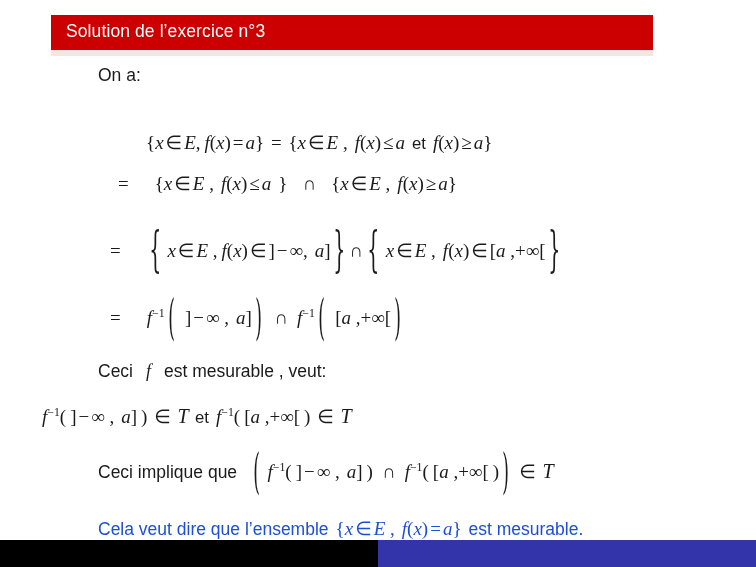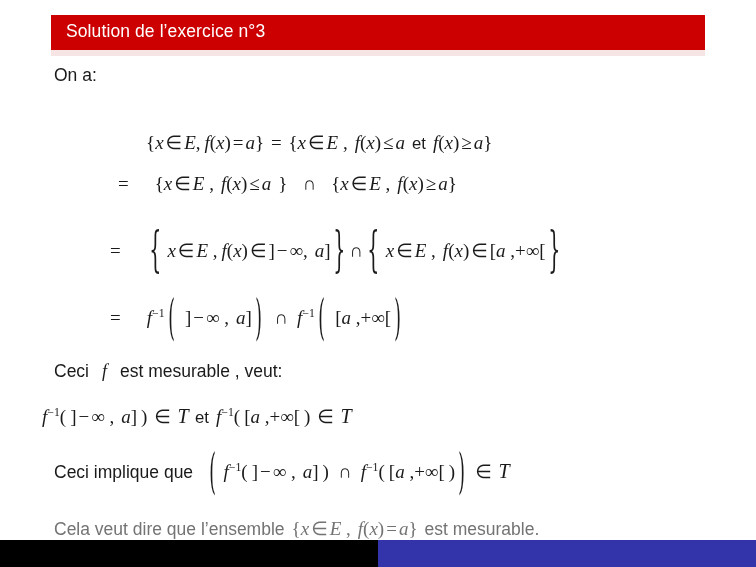--- a/index.html
+++ b/index.html
@@ -20,21 +20,21 @@
     position: absolute;
     inset: 0;
     background: #ffffff;
   }
 
   
   .title-wrap {
     position: absolute;
     left: 51px;
     top: 15px;
-    width: 654px;
+    width: 602px;
   }
   .title-bar {
     background: #cc0000;
     color: #ffffff;
     font-size: 17.5px;
     font-family: "Liberation Sans", sans-serif;
     padding: 6px 0 7px 15px;
     line-height: 1.15;
     letter-spacing: 0.1px;
     height: 22px;
@@ -54,20 +54,21 @@
     width: 756px;
     height: 490px;
   }
 
   .txt {
     position: absolute;
     color: #1a1a1a;
     font-family: "Liberation Sans", sans-serif;
     font-size: 17px;
     white-space: nowrap;
+    margin-left: 44px;
   }
 
   .math {
     position: absolute;
     color: #1a1a1a;
     font-family: "Liberation Serif", serif;
     white-space: nowrap;
   }
 
   
@@ -108,21 +109,21 @@
     font-family: "DejaVu Serif", serif;
     font-size: 1.0em;
     transform: scaleY(2.55) scaleX(0.9);
     transform-origin: center center;
     position: relative;
     top: -1px;
     margin: 0 3px;
     font-style: normal;
   }
 
-  .red { color: #737373; }
+  .red { color: #1d4ed8; }
 
   
   .footer {
     position: absolute;
     left: 0;
     bottom: 0;
     width: 756px;
     height: 27px;
     display: flex;
   }

